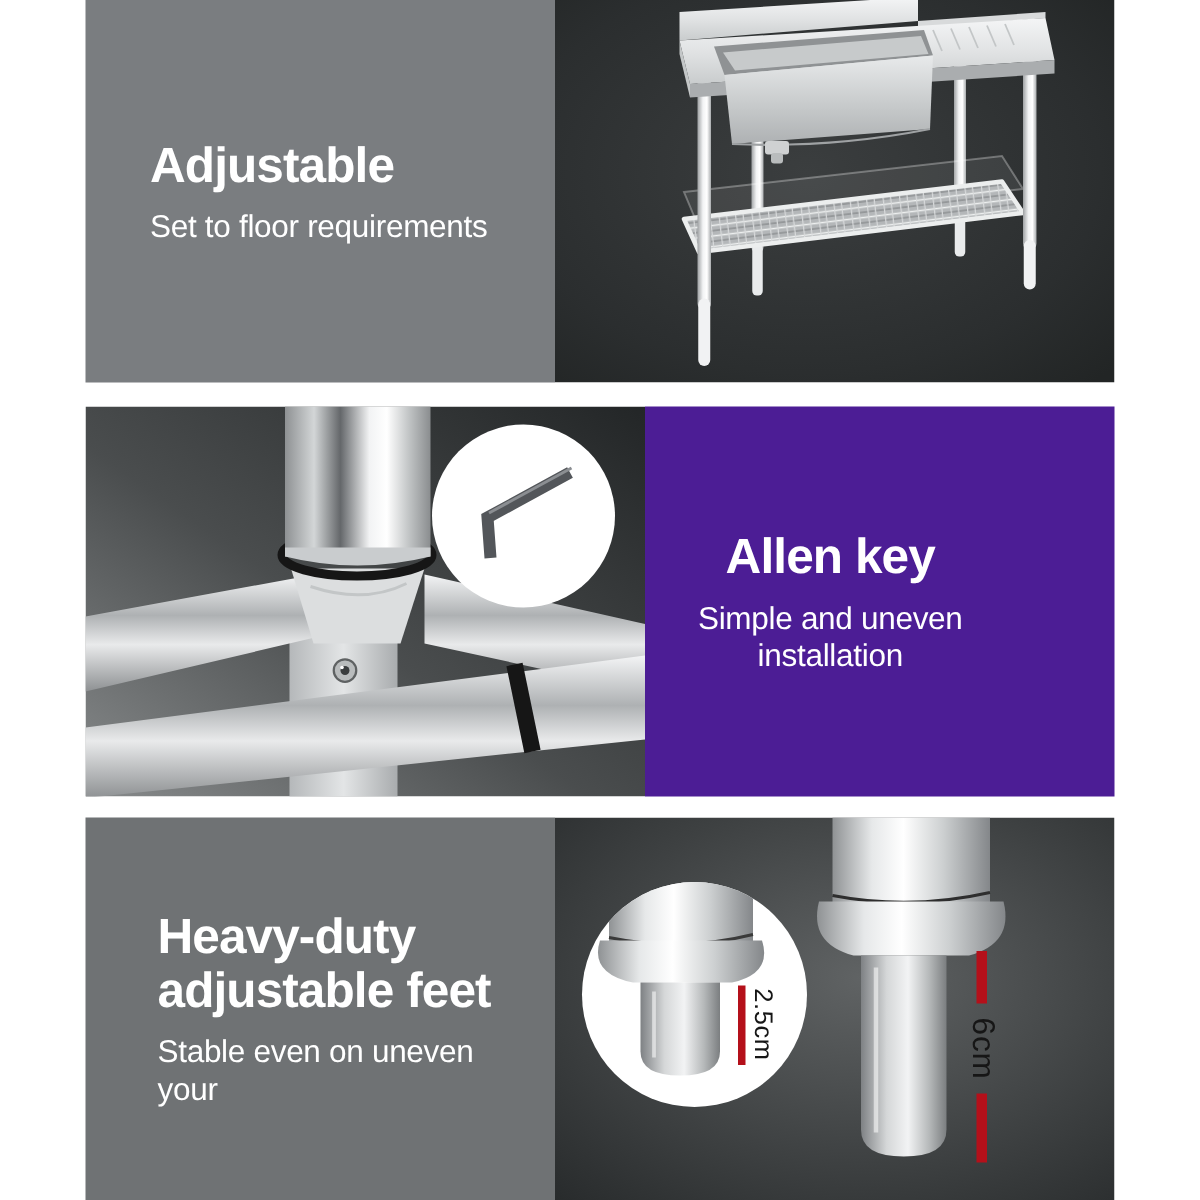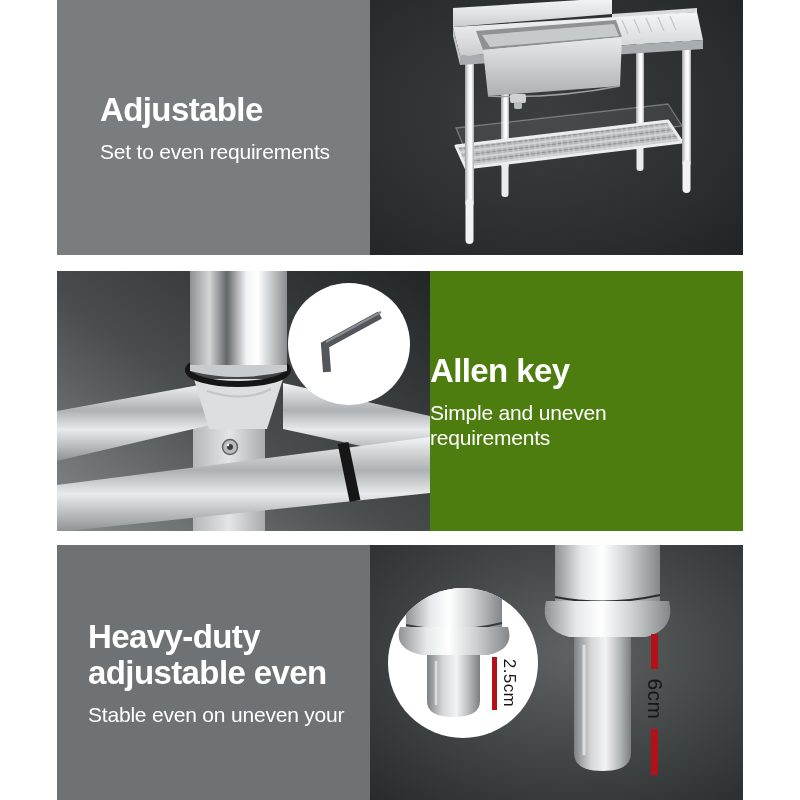--- a/index.html
+++ b/index.html
@@ -13,43 +13,43 @@
   .band { display:flex; }
   .band-1 { height:255px; margin-bottom:16px; }
   .band-2 { height:260px; margin-bottom:14px; }
   .band-3 { height:255px; }
   .text-panel {
     width:313px; box-sizing:border-box;
     display:flex; flex-direction:column; justify-content:center;
     color:#ffffff;
   }
   .panel-1 { background:#7a7d80; padding-left:43px; padding-right:32px; }
-  .panel-2 { background:#4d7c0f; padding-right:80px; text-align:left; }
-  .panel-3 { background:#6f7274; padding-left:31px; padding-right:12px; }
+  .panel-2 { background:#4c1d95; padding-right:80px; padding-left:14px; text-align:center; }
+  .panel-3 { background:#6f7274; padding-left:48px; padding-right:12px; }
   .feature-title {
     font-weight:bold; font-size:33px; line-height:36px; letter-spacing:-0.6px;
   }
   .feature-subtitle {
     font-size:21px; line-height:25px; margin-top:11px; font-weight:normal;
     letter-spacing:-0.2px;
   }
   .photo { width:373px; height:100%; display:block; }
   svg { display:block; }
 </style>
 </head>
 <body>
 
 <div class="page">
 
   <div class="band band-1">
     <div class="text-panel panel-1">
       <div class="feature-title">
         <div>Adjustable</div>
       </div>
-      <div class="feature-subtitle">Set to even requirements</div>
+      <div class="feature-subtitle">Set to floor requirements</div>
     </div>
 
     <svg class="photo" viewBox="0 0 373 255" width="373" height="255" xmlns="http://www.w3.org/2000/svg">
       <defs>
         <radialGradient id="bg1" cx="45%" cy="45%" r="75%">
           <stop offset="0%" stop-color="#3b3e3f"></stop>
           <stop offset="70%" stop-color="#2b2e2f"></stop>
           <stop offset="100%" stop-color="#222525"></stop>
         </radialGradient>
         <linearGradient id="steelTop" x1="0" y1="0" x2="0" y2="1">
@@ -183,30 +183,30 @@
         <path d="M323,44 L268,74" fill="none" stroke="#8b8e92" stroke-width="2" stroke-linecap="butt" transform="translate(1,-3)"></path>
       </g>
     </svg>
 
     <div class="text-panel panel-2">
       <div class="feature-title">
         <div>Allen key</div>
       </div>
       <div class="feature-subtitle">
         <div>Simple and uneven</div>
-        <div>requirements</div>
+        <div>installation</div>
       </div>
     </div>
   </div>
 
   <div class="band band-3">
     <div class="text-panel panel-3">
       <div class="feature-title">
         <div>Heavy-duty</div>
-        <div>adjustable even</div>
+        <div>adjustable feet</div>
       </div>
       <div class="feature-subtitle">Stable even on uneven your</div>
     </div>
 
     <svg class="photo" viewBox="0 0 373 255" width="373" height="255" xmlns="http://www.w3.org/2000/svg">
       <defs>
         <radialGradient id="bg3" cx="55%" cy="42%" r="80%">
           <stop offset="0%" stop-color="#606364"></stop>
           <stop offset="60%" stop-color="#3e4142"></stop>
           <stop offset="100%" stop-color="#282b2c"></stop>

